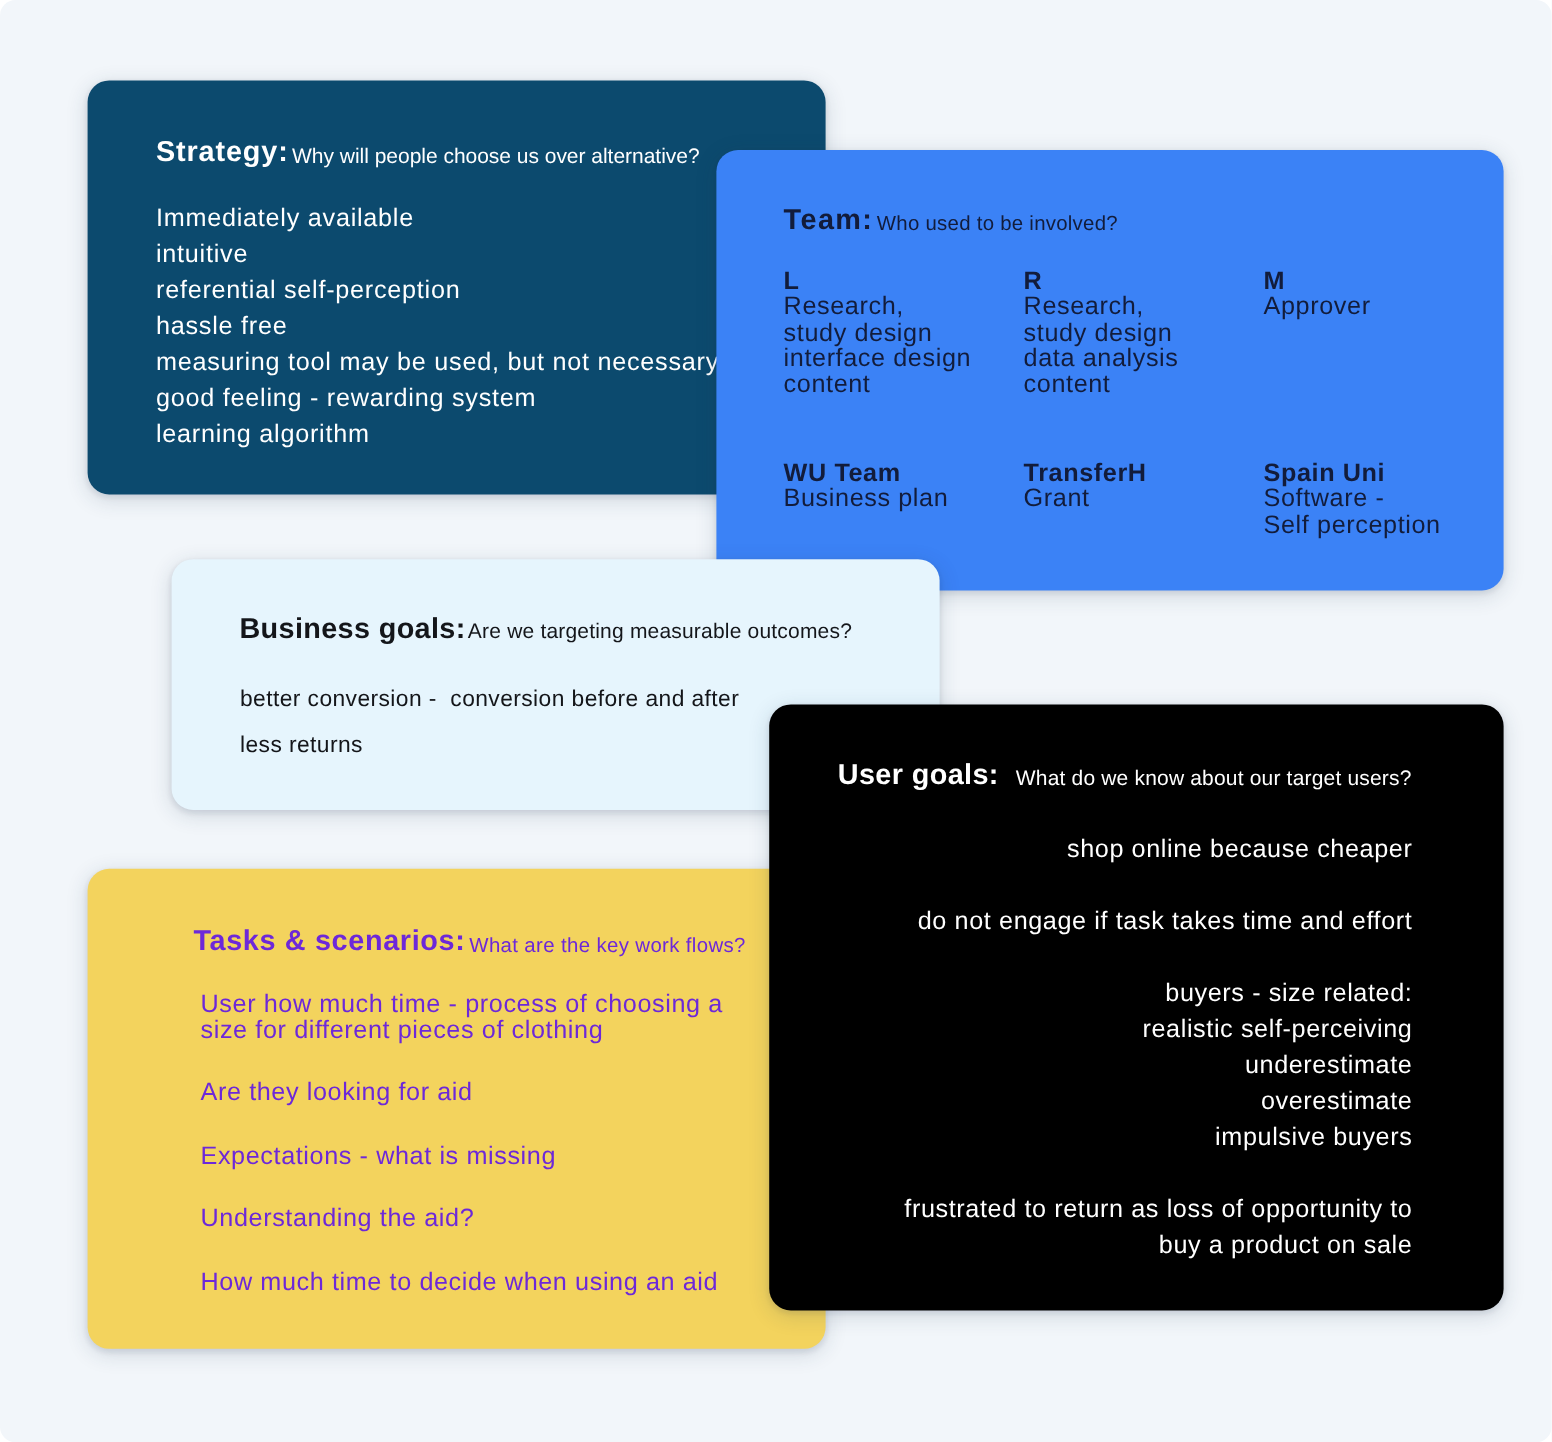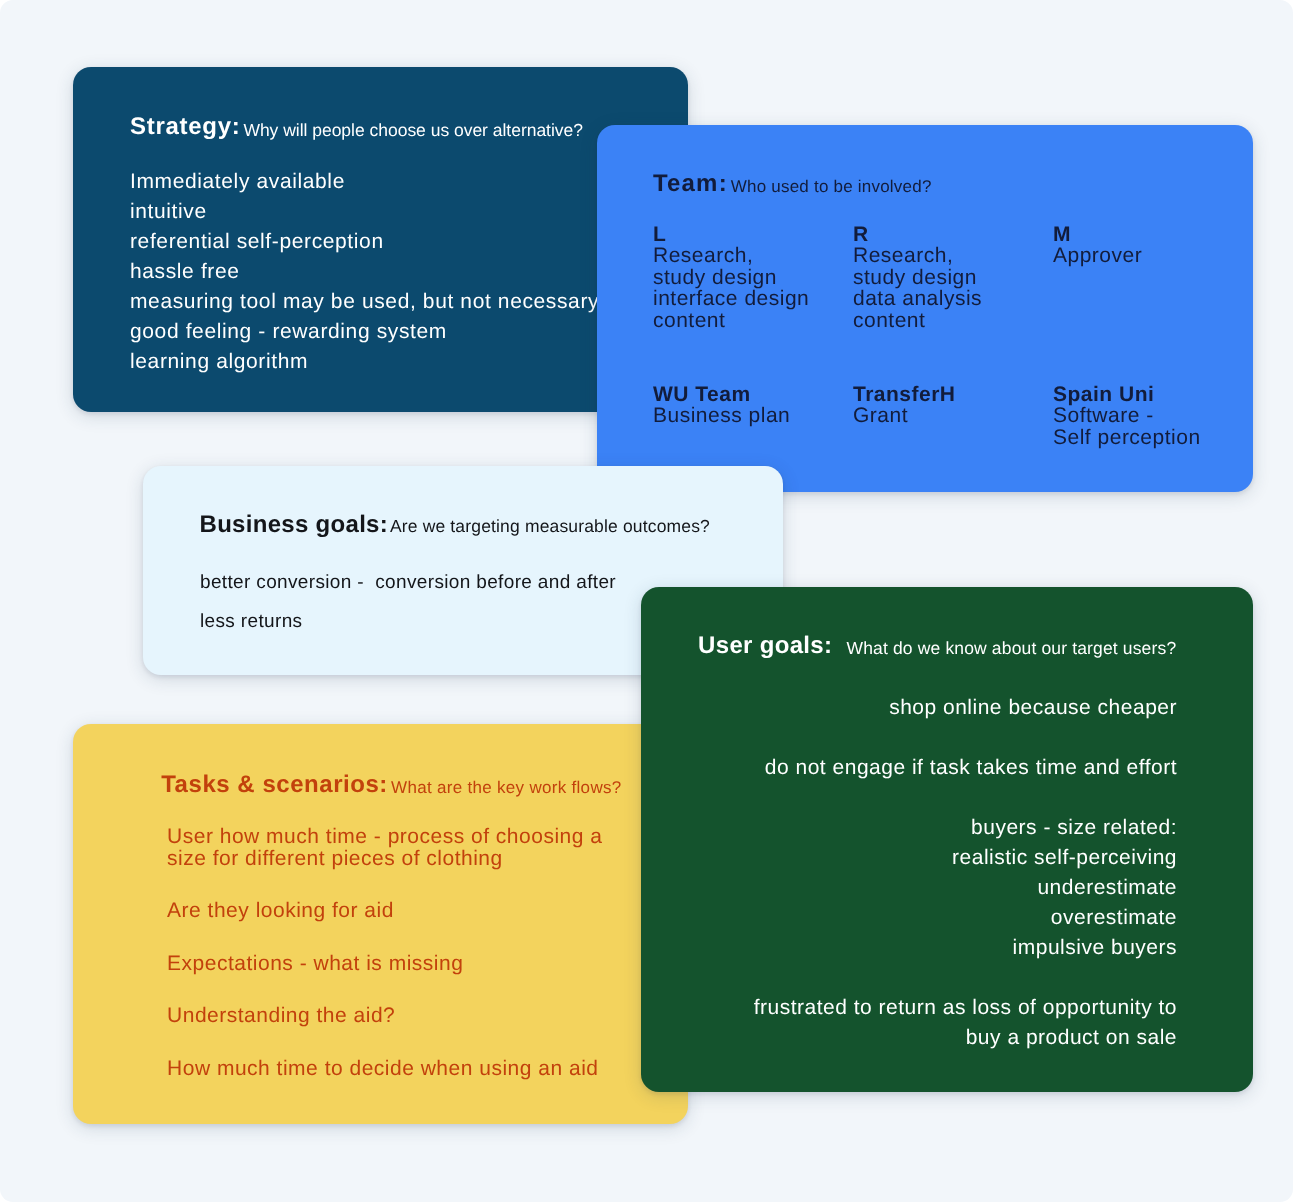--- a/index.html
+++ b/index.html
@@ -31,28 +31,28 @@
   #team .col{display:inline-block;width:200px;vertical-align:top;font-size:21px;line-height:21.4px;letter-spacing:0.5px;}
   #team .col .nm{font-weight:bold;display:block;}
 
   
   #bgoals{left:143px;top:466px;width:640px;height:209px;background:#e6f5fd;color:#14161a;z-index:3;}
   #bgoals .hdr{left:56.5px;top:44.5px;font-size:24px;letter-spacing:0.3px;}
   #bgoals .hdr .q{font-size:17.5px;letter-spacing:0.16px;left:190.4px;top:5.5px;}
   #bgoals .bbody{left:57px;top:98px;font-size:19px;line-height:38.5px;letter-spacing:0.35px;}
 
   
-  #tasks{left:73px;top:724px;width:615px;height:400px;background:#f3d35d;color:#c2410c;z-index:1;}
+  #tasks{left:73px;top:724px;width:615px;height:400px;background:#f3d35d;color:#6d28d9;z-index:1;}
   #tasks .hdr{left:88.2px;top:47px;font-size:24px;letter-spacing:0.54px;}
   #tasks .hdr .q{font-size:17px;letter-spacing:0.3px;left:229.9px;top:7px;}
   #tasks .tbody{left:94.1px;top:102px;font-size:21px;line-height:21.6px;letter-spacing:0.5px;}
   #tasks .item{margin-bottom:31px;}
 
   
-  #ugoals{left:641px;top:587px;width:612px;height:505px;background:#14532d;color:#ffffff;z-index:4;}
+  #ugoals{left:641px;top:587px;width:612px;height:505px;background:#000000;color:#ffffff;z-index:4;}
   #ugoals .hdr{left:57.1px;top:45px;font-size:24px;letter-spacing:0.32px;}
   #ugoals .hdr .q{font-size:17.5px;letter-spacing:0.15px;left:136.4px;top:5.5px;margin-left:12px;}
   #ugoals .ubody{right:76px;top:106px;font-size:21px;line-height:30px;text-align:right;letter-spacing:0.5px;}
   #ugoals .grp{margin-bottom:30px;}
 </style>
 </head>
 <body>
 
 <div id="board">
 

